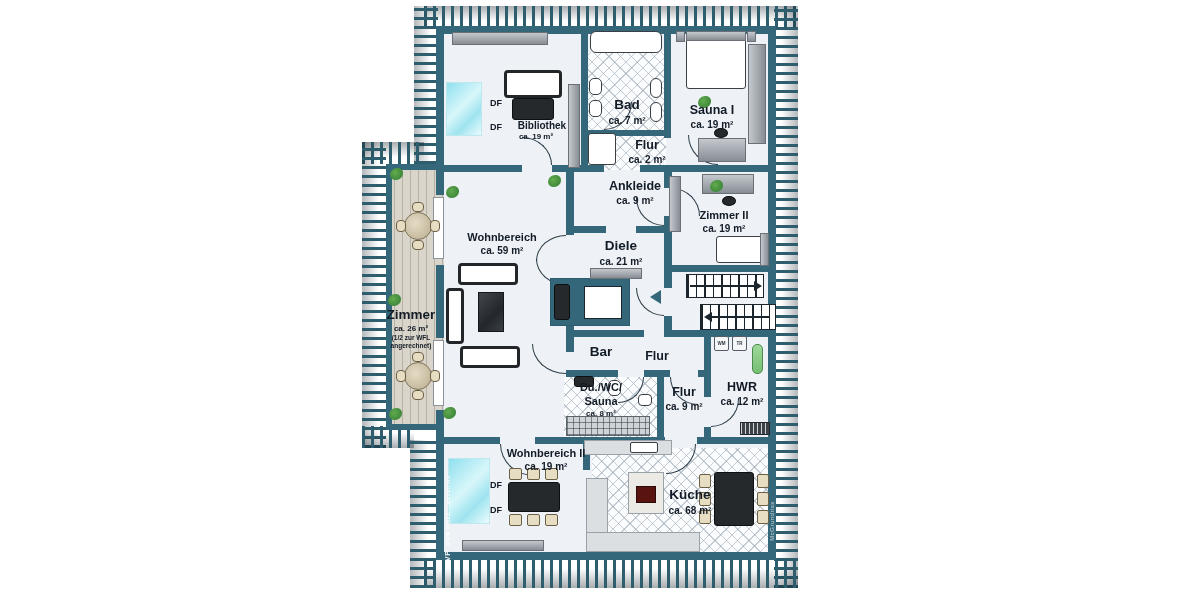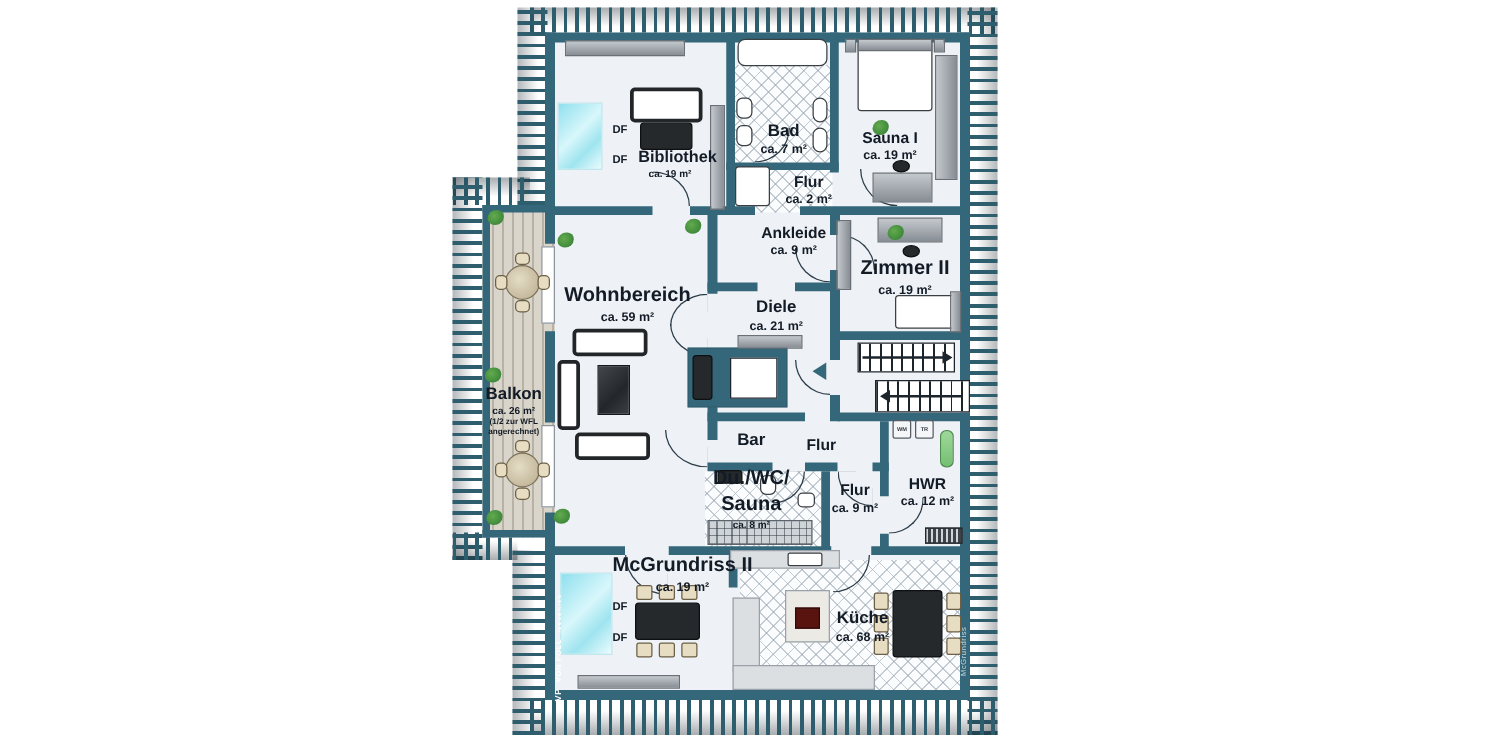--- a/index.html
+++ b/index.html
@@ -20,21 +20,21 @@
   .floor{position:absolute;background:#eef1f5;}
   .tile{background-color:#fbfcfd;
         background-image:repeating-linear-gradient(45deg,rgba(150,163,176,.55) 0 1px,transparent 1px 8px),
                          repeating-linear-gradient(-45deg,rgba(150,163,176,.55) 0 1px,transparent 1px 8px);}
   .wood{background-color:#dad5ca;
         background-image:repeating-linear-gradient(90deg,rgba(120,112,98,.35) 0 1px,transparent 1px 8px);}
   .sky{background:linear-gradient(135deg,#8fe0ee 0%,#d8f7fb 45%,#9fe4ef 70%,#eafcfe 100%);border:1px solid #bfe8ee;}
   
   .lbl{position:absolute;transform:translate(-50%,-50%);text-align:center;color:#121b26;
        font-weight:bold;line-height:1.3;white-space:nowrap;}
-  .n-lg{font-size:12.5px;} .n-md{font-size:16px;} .n-sm{font-size:13px;margin-left:12px;} .n-xl{font-size:13.5px;}
+  .n-lg{font-size:12.5px;} .n-md{font-size:11px;} .n-sm{font-size:10px;margin-left:12px;} .n-xl{font-size:13.5px;}
   .a-lg{font-size:10px;} .a-sm{font-size:8px;} .a-xs{font-size:6.5px;line-height:1.2;}
   .df{font-size:9px;}
   
   .f{position:absolute;box-sizing:border-box;}
   .dark{background:#26292c;border:1px solid #0e0f10;border-radius:3px;}
   .sofa{background:#fff;border:3px solid #232629;border-radius:4px;}
   .grayf{background:linear-gradient(90deg,#c4c9ce,#878d94);border:1px solid #6a7076;}
   .grayh{background:linear-gradient(180deg,#c4c9ce,#878d94);border:1px solid #6a7076;}
   .whitef{background:#fff;border:1.3px solid #3a3f44;border-radius:3px;}
   .beige{background:#e7ddc2;border:1px solid #6b5f45;border-radius:2px;}
@@ -265,21 +265,21 @@
   </div>
   <div class="lbl" style="left:502px;top:244px;">
     <div class="n-md">Wohnbereich</div>
     <div class="a-lg">ca. 59 m²</div>
   </div>
   <div class="lbl" style="left:621px;top:252px;">
     <div class="n-xl">Diele</div>
     <div class="a-lg">ca. 21 m²</div>
   </div>
   <div class="lbl" style="left:411px;top:328px;">
-    <div class="n-xl">Balkon</div>
+    <div class="n-xl">Zimmer</div>
     <div class="a-sm">ca. 26 m²</div>
     <div class="a-xs">(1/2 zur WFL</div>
     <div class="a-xs">angerechnet)</div>
   </div>
   <div class="lbl" style="left:601px;top:352px;">
     <div class="n-xl">Bar</div>
   </div>
   <div class="lbl" style="left:657px;top:356px;">
     <div class="n-lg">Flur</div>
   </div>
@@ -290,21 +290,21 @@
   </div>
   <div class="lbl" style="left:684px;top:399px;">
     <div class="n-lg">Flur</div>
     <div class="a-lg">ca. 9 m²</div>
   </div>
   <div class="lbl" style="left:742px;top:394px;">
     <div class="n-lg">HWR</div>
     <div class="a-lg">ca. 12 m²</div>
   </div>
   <div class="lbl" style="left:546px;top:460px;">
-    <div class="n-md">McGrundriss II</div>
+    <div class="n-md">Wohnbereich II</div>
     <div class="a-lg">ca. 19 m²</div>
   </div>
   <div class="lbl" style="left:690px;top:501px;">
     <div class="n-xl">Küche</div>
     <div class="a-lg">ca. 68 m²</div>
   </div>
 
   <div class="lbl df" style="left:496px;top:104px;">DF</div>
   <div class="lbl df" style="left:496px;top:128px;">DF</div>
   <div class="lbl df" style="left:496px;top:486px;">DF</div>

